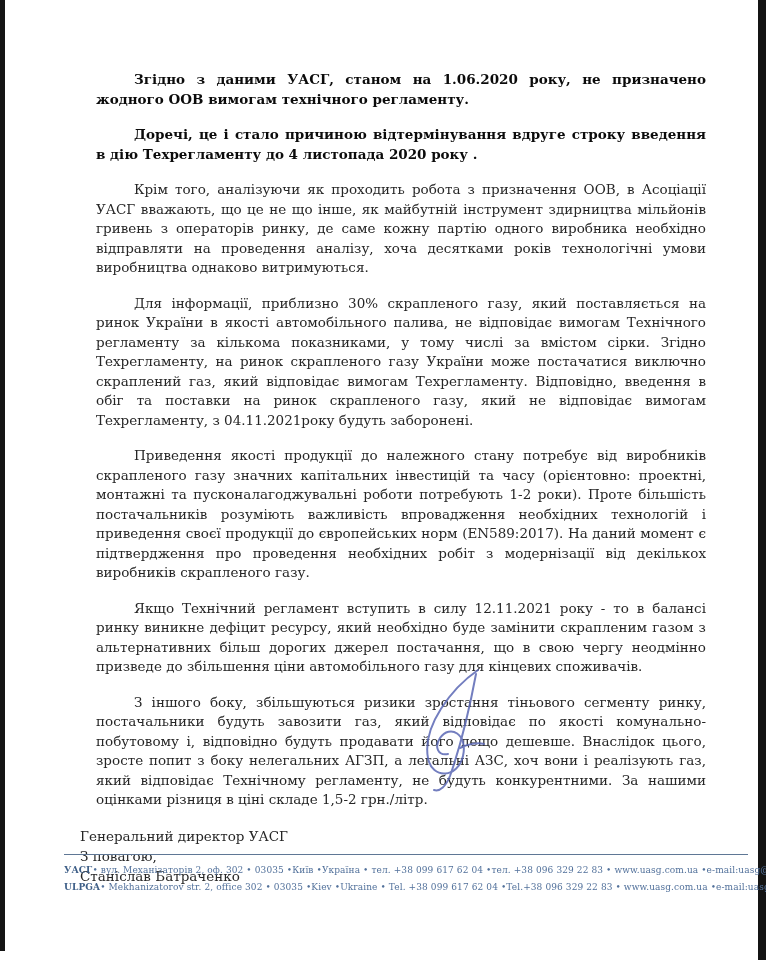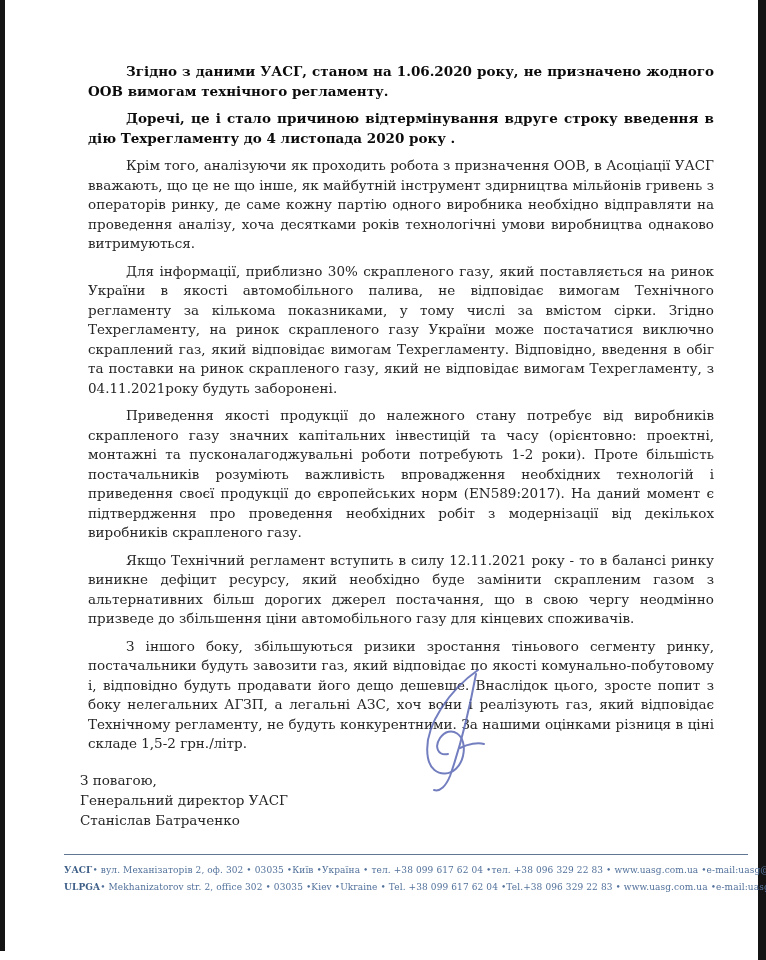--- a/index.html
+++ b/index.html
@@ -21,21 +21,21 @@
     background: #141414;
   }
   .doc-body {
     position: absolute;
     left: 80px; top: 54px; width: 642px;
     color: #262626;
     font-size: 13.5px;
     line-height: 19.5px;
     text-align: justify;
   }
-  .para { margin: 8px; text-indent: 38px; }
+  .para { margin: 16px; text-indent: 38px; }
   .para.emph { font-weight: bold; color: #0b0b0b; }
   .closing { margin-top: 16px; }
   .closing p { margin: 0; line-height: 20px; text-indent: 0; text-align: left; }
   .signature-wrap {
     position: absolute; left: 390px; top: 664px;
     width: 120px; height: 130px;
   }
   .footer {
     position: absolute; left: 64px; top: 854px; width: 684px;
     border-top: 1.5px solid #5f7795;
@@ -56,22 +56,22 @@
 <div class="doc-body">
   <p class="para emph">Згідно з даними УАСГ, станом на 1.06.2020 року, не призначено жодного ООВ вимогам технічного регламенту.</p>
   <p class="para emph">Доречі, це і стало причиною відтермінування вдруге строку введення в дію Техрегламенту до 4 листопада 2020 року .</p>
   <p class="para">Крім того, аналізуючи як проходить робота з призначення ООВ, в Асоціації УАСГ вважають, що це не що інше, як майбутній інструмент здирництва мільйонів гривень з операторів ринку, де саме кожну партію одного виробника необхідно відправляти на проведення аналізу, хоча десятками років технологічні умови виробництва однаково витримуються.</p>
   <p class="para">Для інформації, приблизно 30% скрапленого газу, який поставляється на ринок України в якості автомобільного палива, не відповідає вимогам Технічного регламенту за кількома показниками, у тому числі за вмістом сірки. Згідно Техрегламенту, на ринок скрапленого газу України може постачатися виключно скраплений газ, який відповідає вимогам Техрегламенту. Відповідно, введення в обіг та поставки на ринок скрапленого газу, який не відповідає вимогам Техрегламенту, з 04.11.2021року будуть заборонені.</p>
   <p class="para">Приведення якості продукції до належного стану потребує від виробників скрапленого газу значних капітальних інвестицій та часу (орієнтовно: проектні, монтажні та пусконалагоджувальні роботи потребують 1-2 роки). Проте більшість постачальників розуміють важливість впровадження необхідних технологій і приведення своєї продукції до європейських норм (EN589:2017). На даний момент є підтвердження про проведення необхідних робіт з модернізації від декількох виробників скрапленого газу.</p>
   <p class="para">Якщо Технічний регламент вступить в силу 12.11.2021 року - то в балансі ринку виникне дефіцит ресурсу, який необхідно буде замінити скрапленим газом з альтернативних більш дорогих джерел постачання, що в свою чергу неодмінно призведе до збільшення ціни автомобільного газу для кінцевих споживачів.</p>
   <p class="para">З іншого боку, збільшуються ризики зростання тіньового сегменту ринку, постачальники будуть завозити газ, який відповідає по якості комунально-побутовому і, відповідно будуть продавати його дещо дешевше. Внаслідок цього, зросте попит з боку нелегальних АГЗП, а легальні АЗС, хоч вони і реалізують газ, який відповідає Технічному регламенту, не будуть конкурентними. За нашими оцінками різниця в ціні складе 1,5-2 грн./літр.</p>
 
   <div class="closing">
+    <p>Генеральний директор УАСГ</p>
     <p>З повагою,</p>
-    <p>Генеральний директор УАСГ</p>
     <p>Станіслав Батраченко</p>
   </div>
 </div>
 
 <div class="signature-wrap">
   <svg width="120" height="130" viewBox="0 0 120 130">
     <g fill="none" stroke="#5b68b5" stroke-width="2" stroke-linecap="round" opacity="0.85">
       <path d="M88,6 C62,24 32,62 38,94 C42,116 68,114 73,92 C78,70 60,60 50,74 C44,83 48,92 58,90"></path>
       <path d="M86,10 C80,42 72,78 60,112 C56,122 50,128 44,126"></path>
       <path d="M70,84 C78,80 88,78 94,80"></path>

